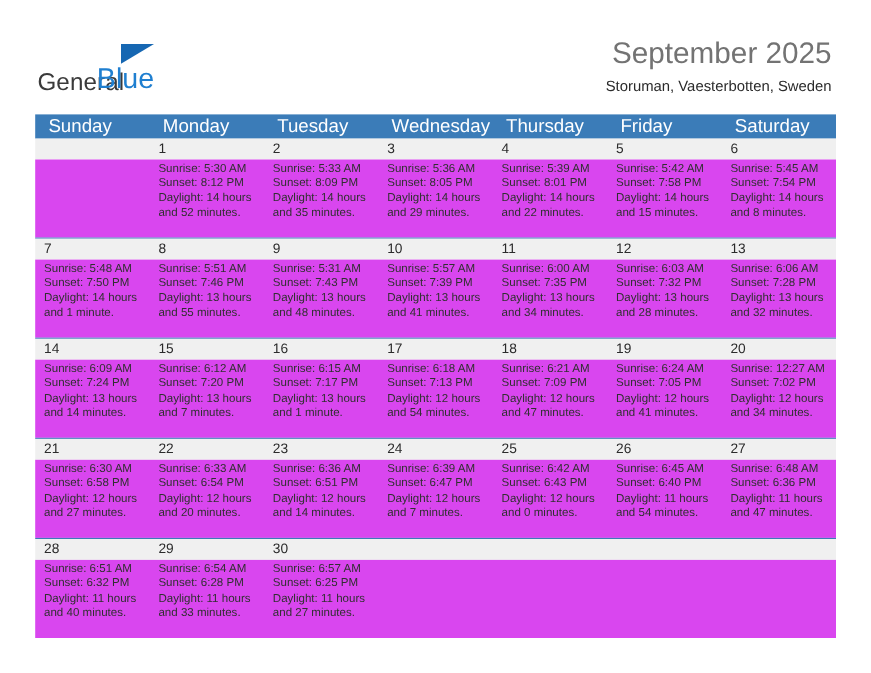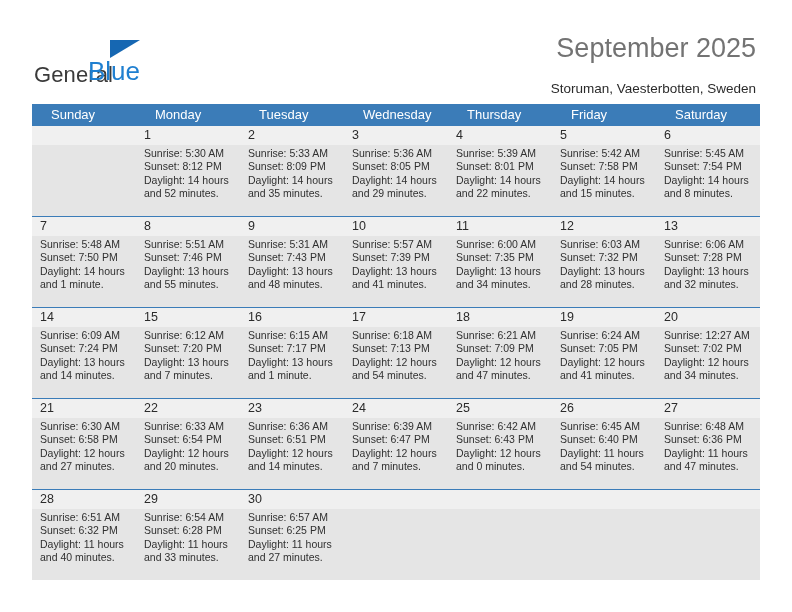--- a/index.html
+++ b/index.html
@@ -75,64 +75,64 @@
     font-size: 27px;
     color: #737373;
     font-weight: normal;
     line-height: 32px;
     white-space: nowrap;
   }
   .cal-subtitle {
     font-size: 13.5px;
     color: #2b2b2b;
     line-height: 20px;
-    margin-top: 15px;
+    margin-top: 5px;
     white-space: nowrap;
   }
 
   
   .calendar {
     position: absolute;
     left: 32px;
     top: 104px;
     width: 728px;
   }
   .dow-row {
     display: flex;
     width: 100%;
     background: #3b7cb8;
     height: 22px;
   }
   .dow {
     flex: 1 1 0;
     box-sizing: border-box;
-    padding-left: 19px;
+    padding-left: 12px;
     color: #ffffff;
-    font-size: 13px;
+    font-size: 17px;
     line-height: 22px;
     white-space: nowrap;
   }
 
   .week {
     width: 100%;
     border-top: 1.5px solid #3b7cb8;
   }
   .week:first-of-type {
     border-top: none;
   }
   .week-numbers {
     display: flex;
     width: 100%;
     background: #f0f0f0;
     height: 19px;
   }
   .week-body {
     display: flex;
     width: 100%;
-    background: #e5e5e5;
+    background: #d946ef;
     height: 71px;
   }
   .daynum {
     flex: 1 1 0;
     box-sizing: border-box;
     padding-left: 8px;
     font-size: 12.5px;
     line-height: 19px;
     color: #2b2b2b;
   }

